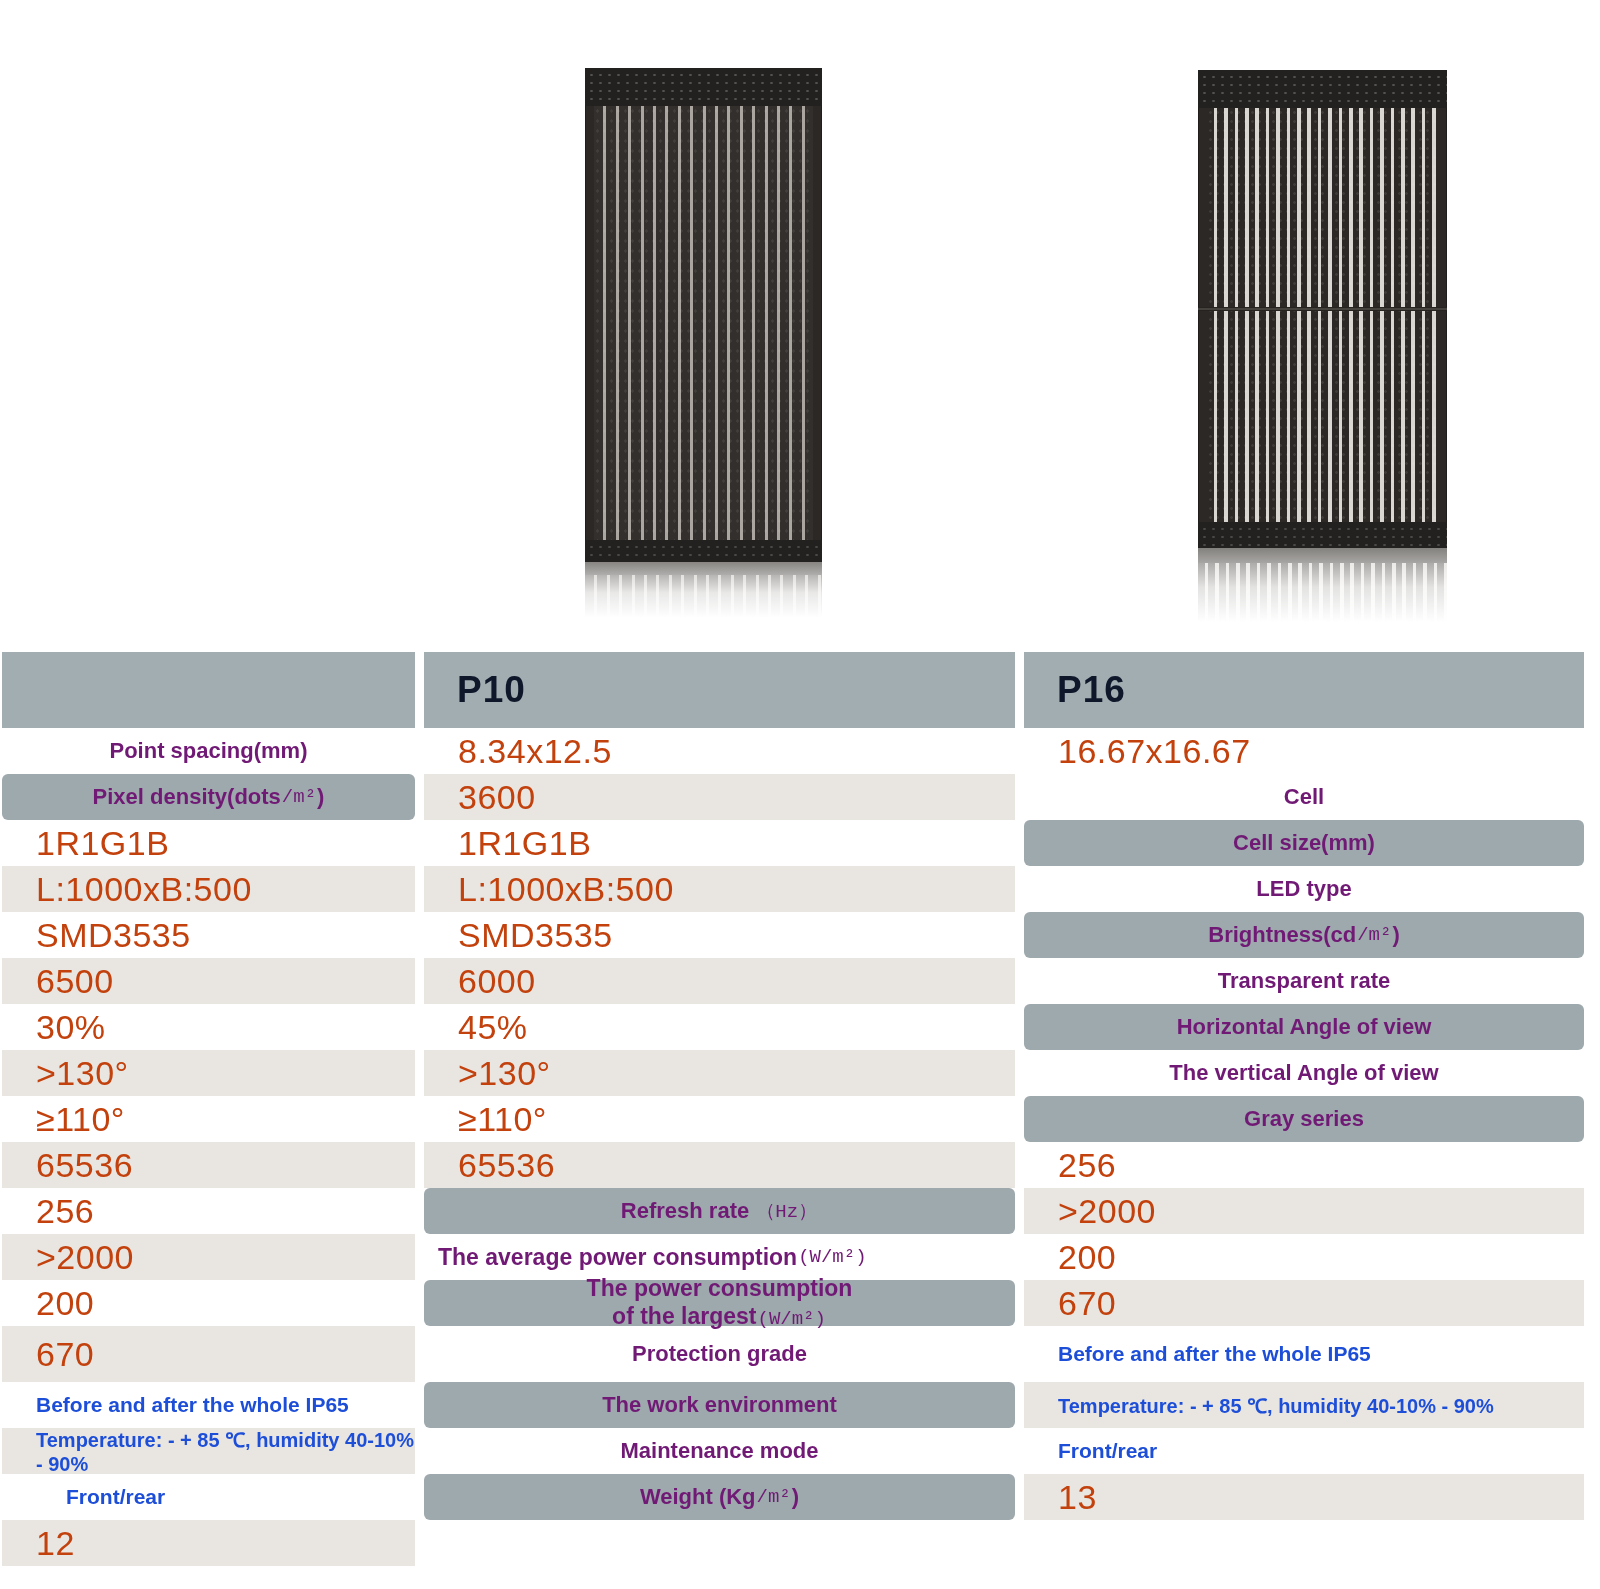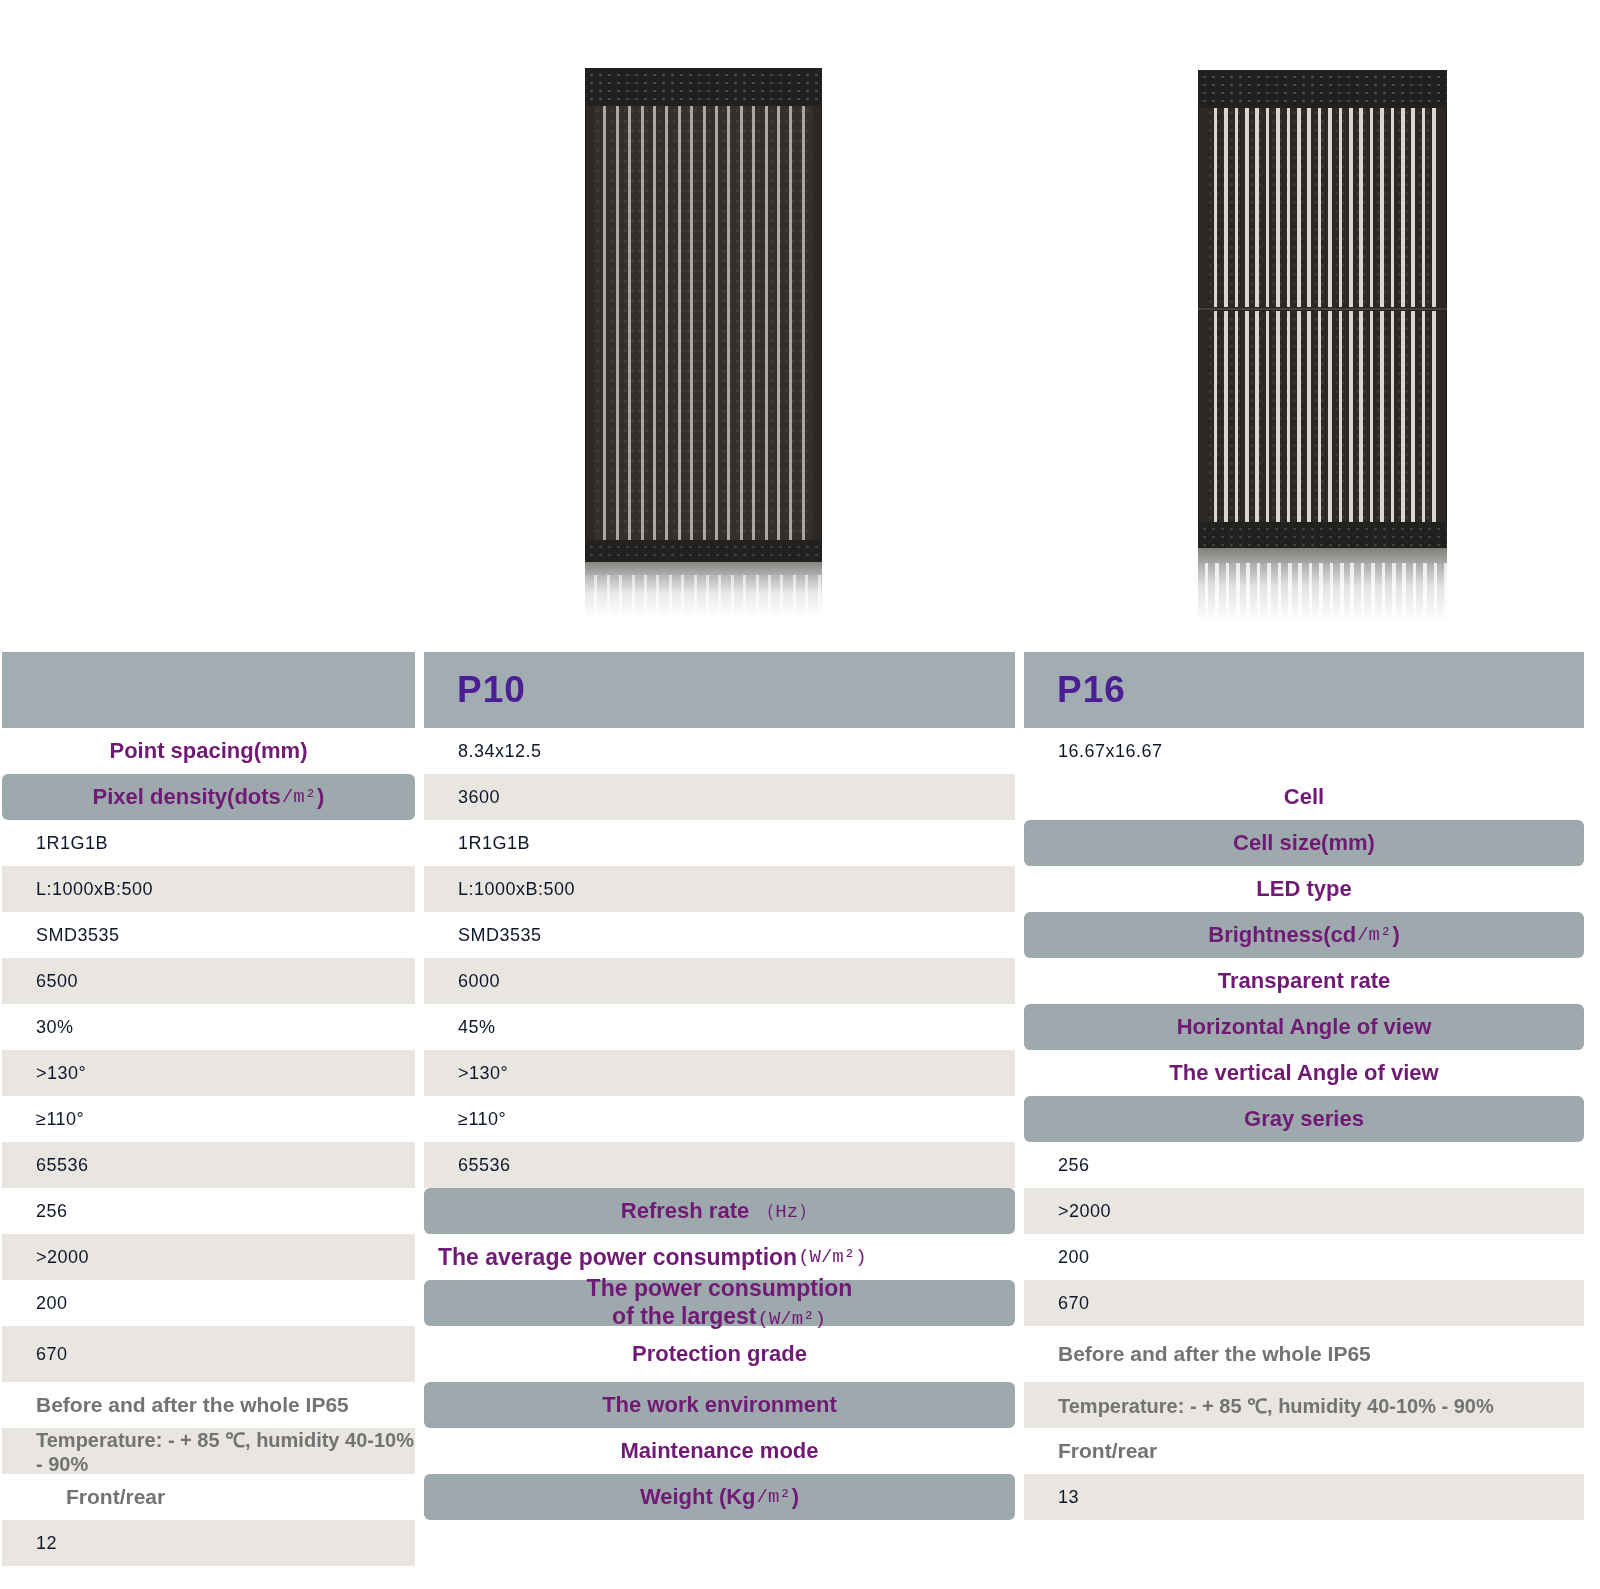--- a/index.html
+++ b/index.html
@@ -34,26 +34,26 @@
       linear-gradient(to bottom, rgba(255,255,255,0.38), rgba(255,255,255,0.85) 50%, #fff 95%),
       linear-gradient(to bottom,#38342f 0px,#38342f 15px, rgba(0,0,0,0) 15px),
       repeating-linear-gradient(90deg,#45403b 0px,#45403b 6.9px,#d3cfc9 6.9px,#d3cfc9 10.4px);}
 
   
   .spec-table{position:absolute;left:2px;top:652px;width:1583px;display:grid;
       grid-template-columns:413px 591px 560px;column-gap:9px;
       grid-template-rows:76px repeat(13,46px) 56px repeat(4,46px);}
   .cell{display:flex;align-items:center;}
   .hdr{background:var(--header-gray,#a1adb1);}
-  .hdr.vh{font-size:37px;font-weight:bold;color:#4c1d95;padding-left:33px;letter-spacing:1px;}
+  .hdr.vh{font-size:37px;font-weight:bold;color:#0f172a;padding-left:33px;letter-spacing:1px;}
   .lbl{justify-content:center;font-weight:bold;font-size:22px;color:#701a75;text-align:center;}
   .lbl.shaded{background:var(--label-gray,#9da9ad);border-radius:6px;}
-  .val{padding-left:34px;font-size:18px;color:#0f172a;letter-spacing:0.5px;}
+  .val{padding-left:34px;font-size:34px;color:#c2410c;letter-spacing:0.5px;}
   .val.shaded{background:var(--value-beige,#e9e6e2);}
-  .val.bold{font-size:21px;font-weight:bold;color:#737373;letter-spacing:0;}
+  .val.bold{font-size:21px;font-weight:bold;color:#1d4ed8;letter-spacing:0;}
   .val.bold.small{font-size:20px;}
   .val.indent{padding-left:64px;}
   .unit{font-family:Liberation Mono, monospace;font-weight:normal;font-size:19px;
         letter-spacing:0;padding:0 1px;}
   .lbl.wide-label{justify-content:flex-start;padding-left:14px;white-space:nowrap;
         font-size:23px;overflow:visible;}
   .lbl.two-line{flex-direction:column;justify-content:center;line-height:1.2;font-size:23px;}
 </style>
 </head>
 <body>

